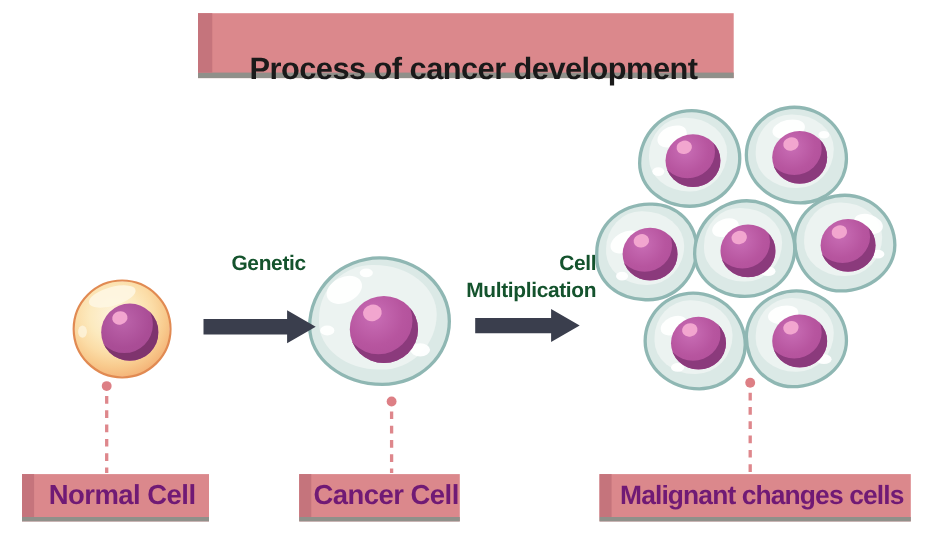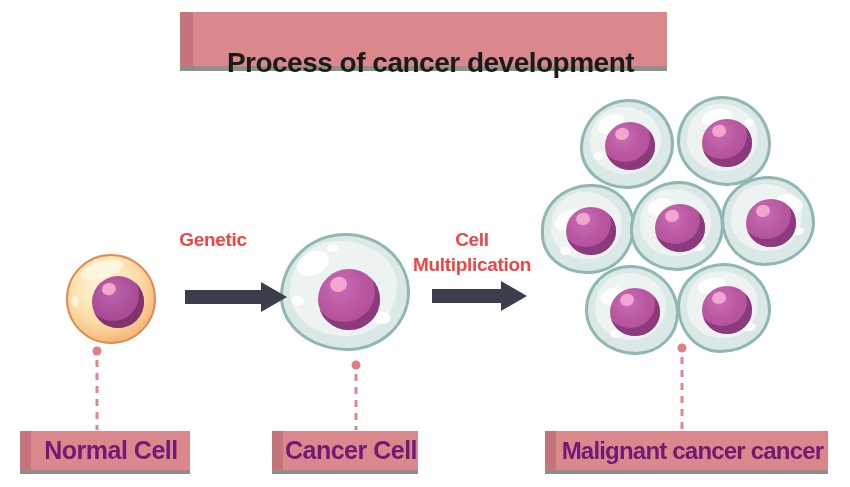--- a/index.html
+++ b/index.html
@@ -17,22 +17,22 @@
   .tag{height:43px;top:431px;border-bottom-width:4px;
        display:flex;align-items:center;justify-content:center;}
   .tag .edge{width:11px;}
   .tag-text{position:relative;padding-left:12px;font-weight:bold;color:#701a75;
             letter-spacing:-0.5px;white-space:nowrap;}
   .tag-1{left:20px;width:170px;}  .tag-1 .tag-text{font-size:25px;}
   .tag-2{left:272px;width:146px;} .tag-2 .tag-text{font-size:25px;}
   .tag-3{left:545px;width:283px;} .tag-3 .tag-text{font-size:24px;letter-spacing:-0.8px;}
 
   
-  .arrow-label{position:absolute;top:227px;text-align:center;font-size:19px;
-               font-weight:bold;color:#ef4444;line-height:25px;letter-spacing:-0.3px;}
+  .arrow-label{position:absolute;top:227px;text-align:right;font-size:19px;
+               font-weight:bold;color:#14532d;line-height:25px;letter-spacing:-0.3px;}
   .arrow-label-1{left:148px;width:130px;}
   .arrow-label-2{left:402px;width:140px;}
 
   
   .cell{position:absolute;box-sizing:border-box;}
   .ncell{left:66px;top:254px;width:90px;height:90px;border-radius:50%;
          border:2px solid #e18a52;
          background:radial-gradient(circle at 42% 36%,#fdf3dd 0%,#fceabf 30%,#fbdca6 48%,
                     #f8cb8e 62%,#f4b276 78%,#f0a263 92%,#efa061 100%);}
   .shine{position:absolute;border-radius:50%;background:#fef6e2;opacity:.9;}
@@ -184,16 +184,16 @@
   <div class="tag tag-1">
     <span class="edge"></span>
     <span class="tag-text">Normal Cell</span>
   </div>
   <div class="tag tag-2">
     <span class="edge"></span>
     <span class="tag-text">Cancer Cell</span>
   </div>
   <div class="tag tag-3">
     <span class="edge"></span>
-    <span class="tag-text">Malignant cancer cancer</span>
+    <span class="tag-text">Malignant changes cells</span>
   </div>
 
 </div>
 
 </body></html>

